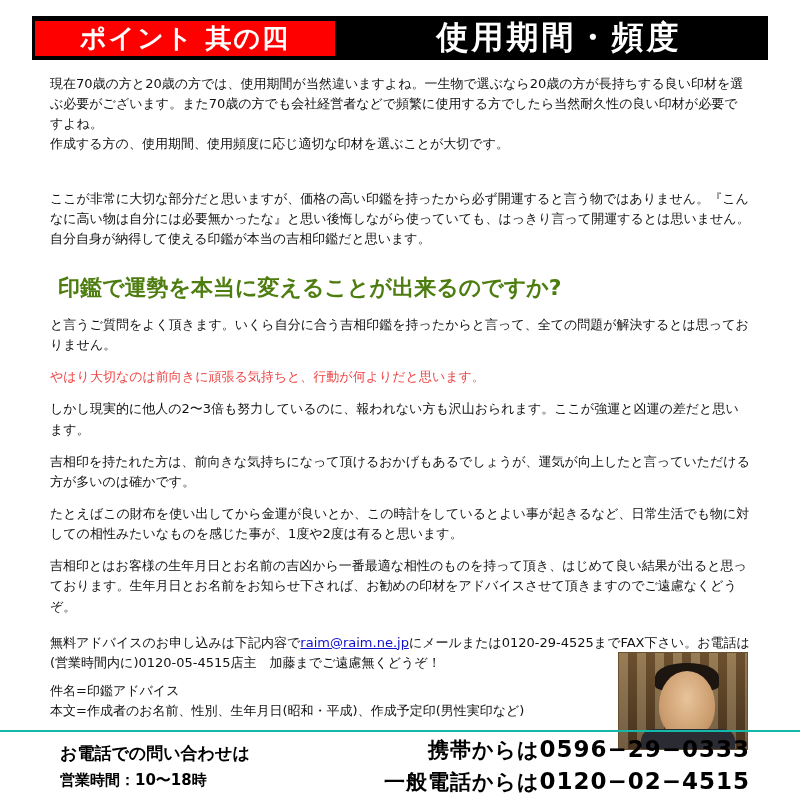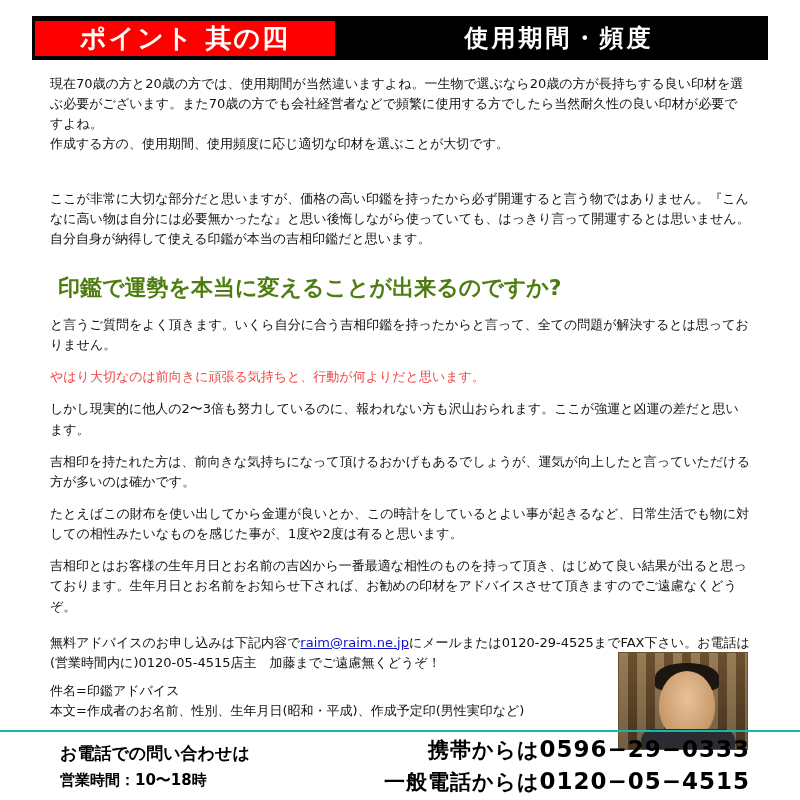--- a/index.html
+++ b/index.html
@@ -49,21 +49,21 @@
     font-weight: bold;
     display: flex;
     align-items: center;
     justify-content: center;
     flex: 1;
     white-space: nowrap;
     box-sizing: border-box;
   }
   .banner-4 { height: 44px; }
   .banner-4 .banner-left { width: 300px; font-size: 26px; }
-  .banner-4 .banner-right { font-size: 24px; letter-spacing: 3px; padding-left: 18px; }
+  .banner-4 .banner-right { font-size: 32px; letter-spacing: 3px; padding-left: 18px; }
 
   .banner-5 { height: 50px; }
   .banner-5 .banner-left { width: 300px; font-size: 26px; }
   .banner-5 .banner-right { font-size: 34px; letter-spacing: 2px; }
 
   
   .para {
     width: 700px;
     margin: 0 auto;
     font-size: 13px;
@@ -251,18 +251,18 @@
   </div>
 
   <div class="footer">
     <div class="footer-inner">
       <div class="footer-left">
         <div class="l1">お電話での問い合わせは</div>
         <div class="l2">営業時間：10〜18時</div>
       </div>
       <div class="footer-right">
         <div class="p1"><span>携帯からは</span><span class="num">0596−29−0333</span></div>
-        <div class="p2"><span>一般電話からは</span><span class="num">0120−05−4515</span></div>
+        <div class="p2"><span>一般電話からは</span><span class="num">0120−02−4515</span></div>
       </div>
     </div>
   </div>
 
 </div>
 
 </body></html>

